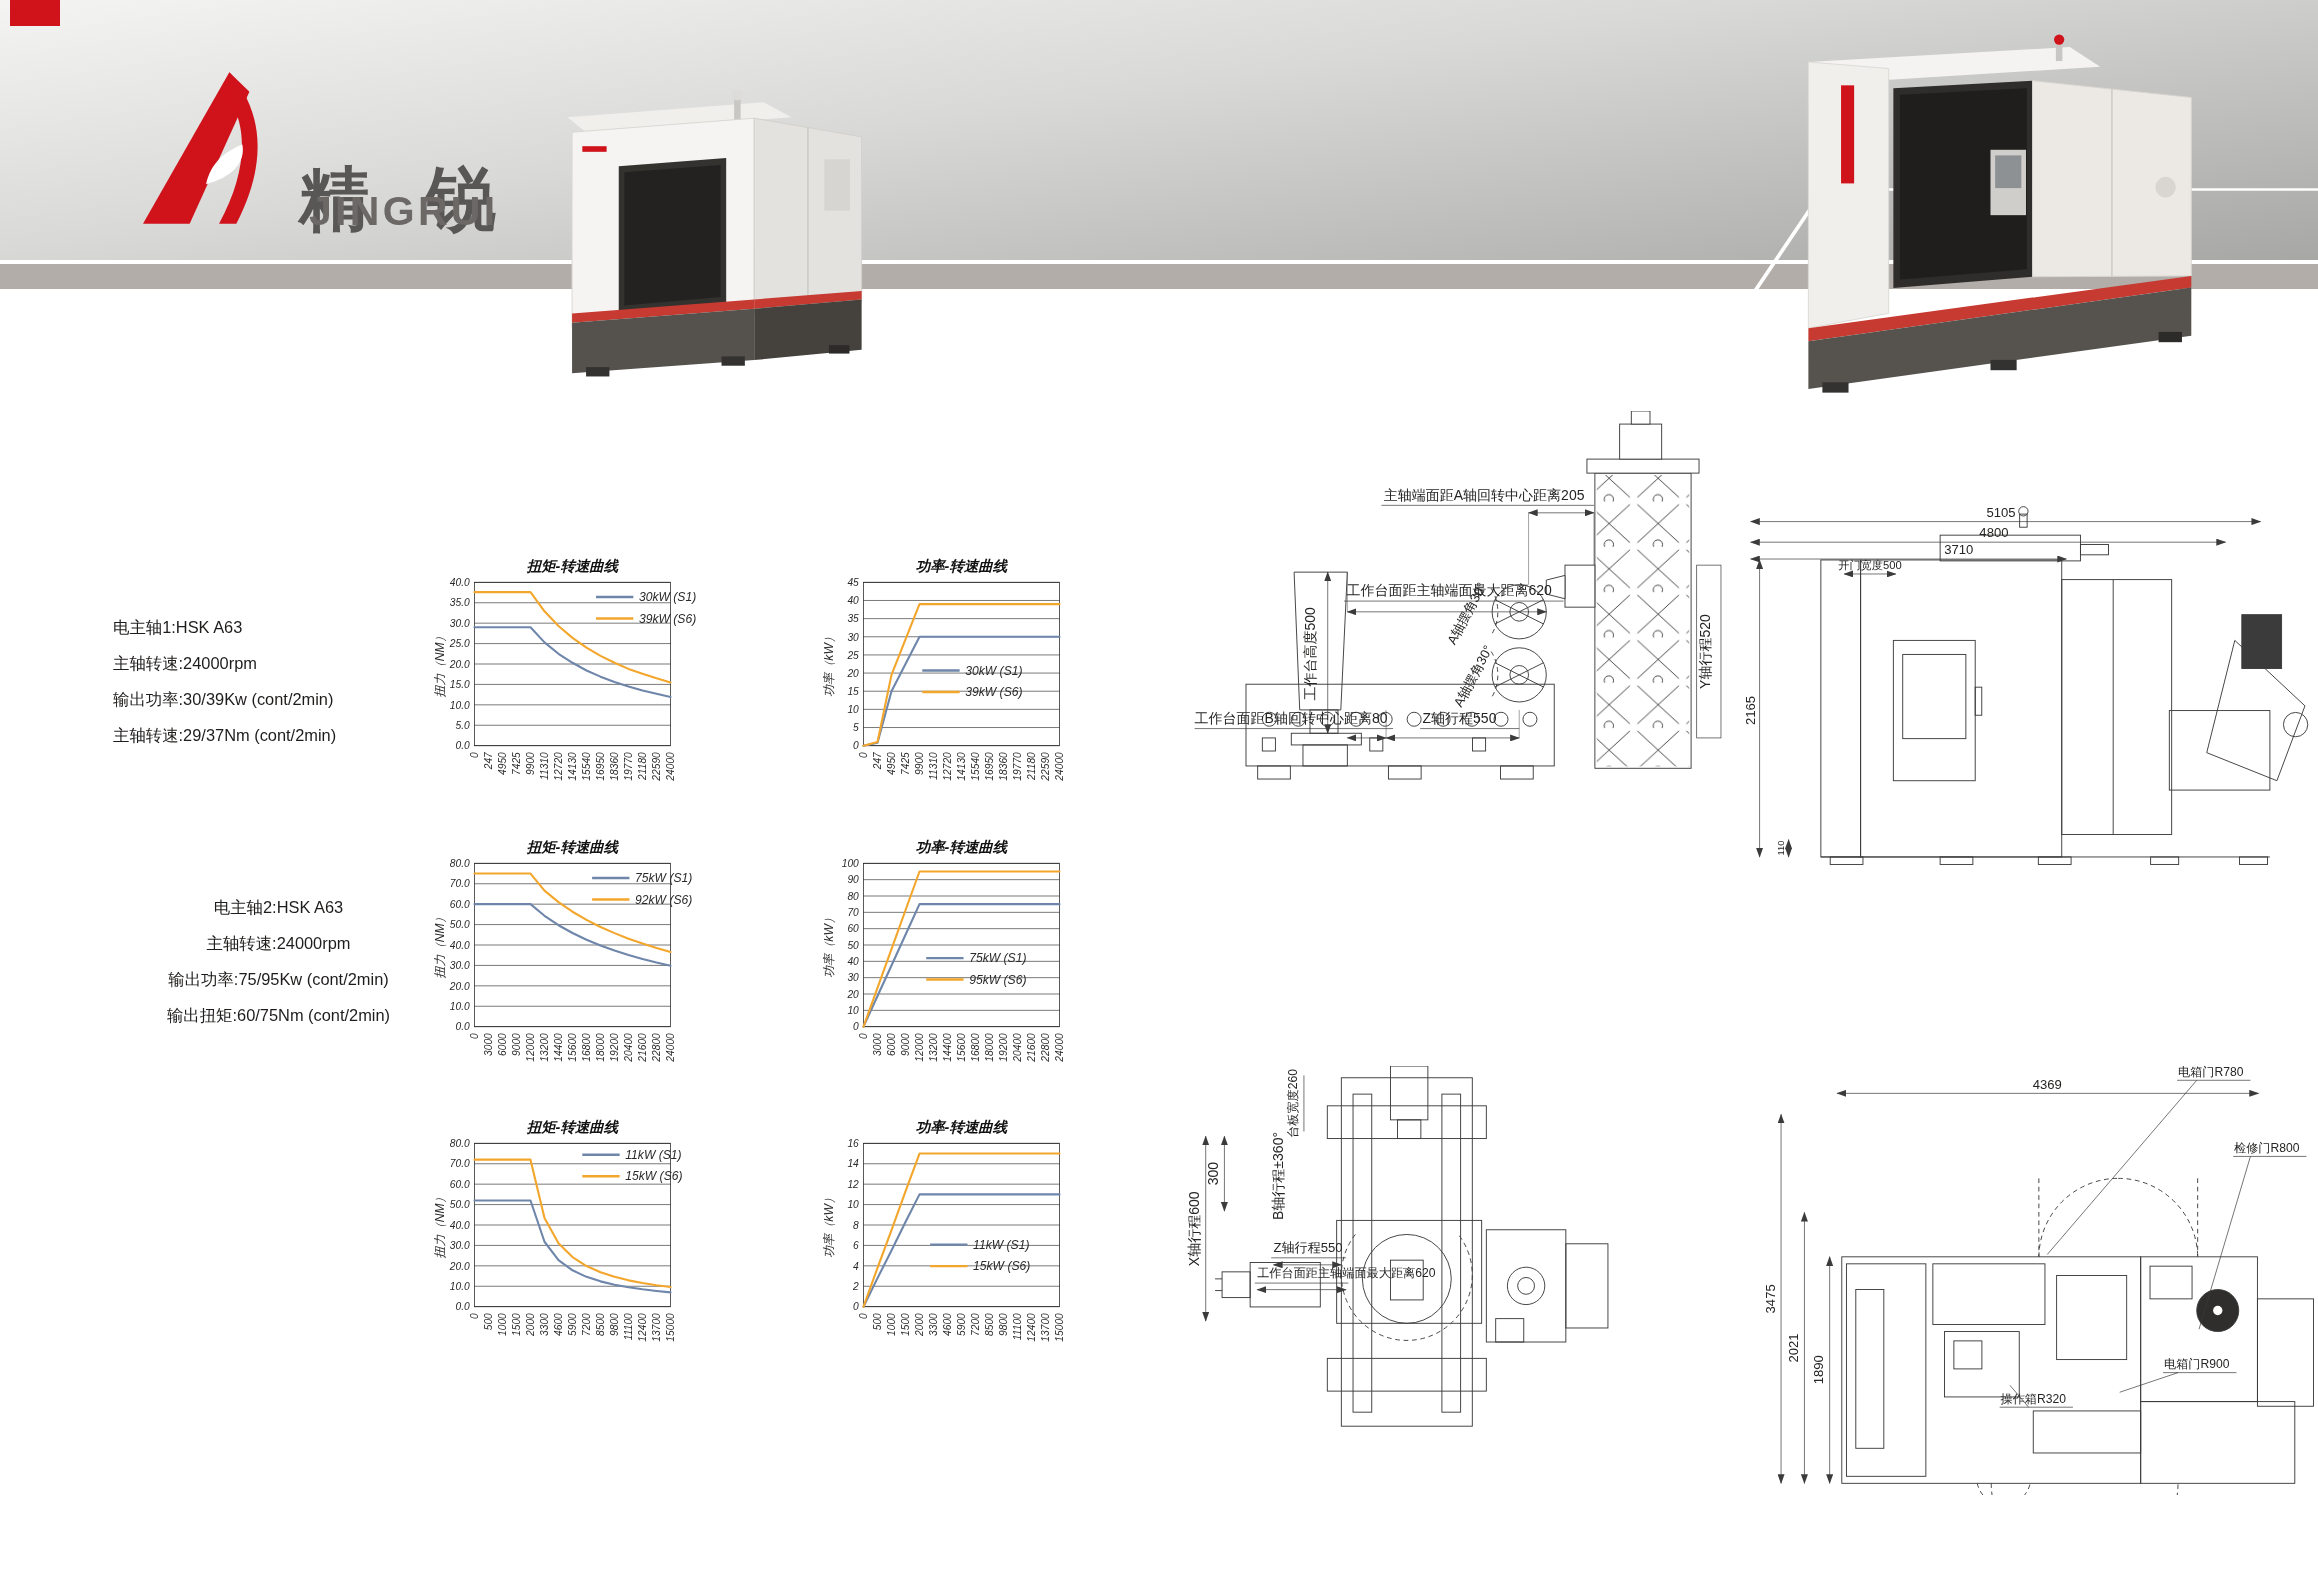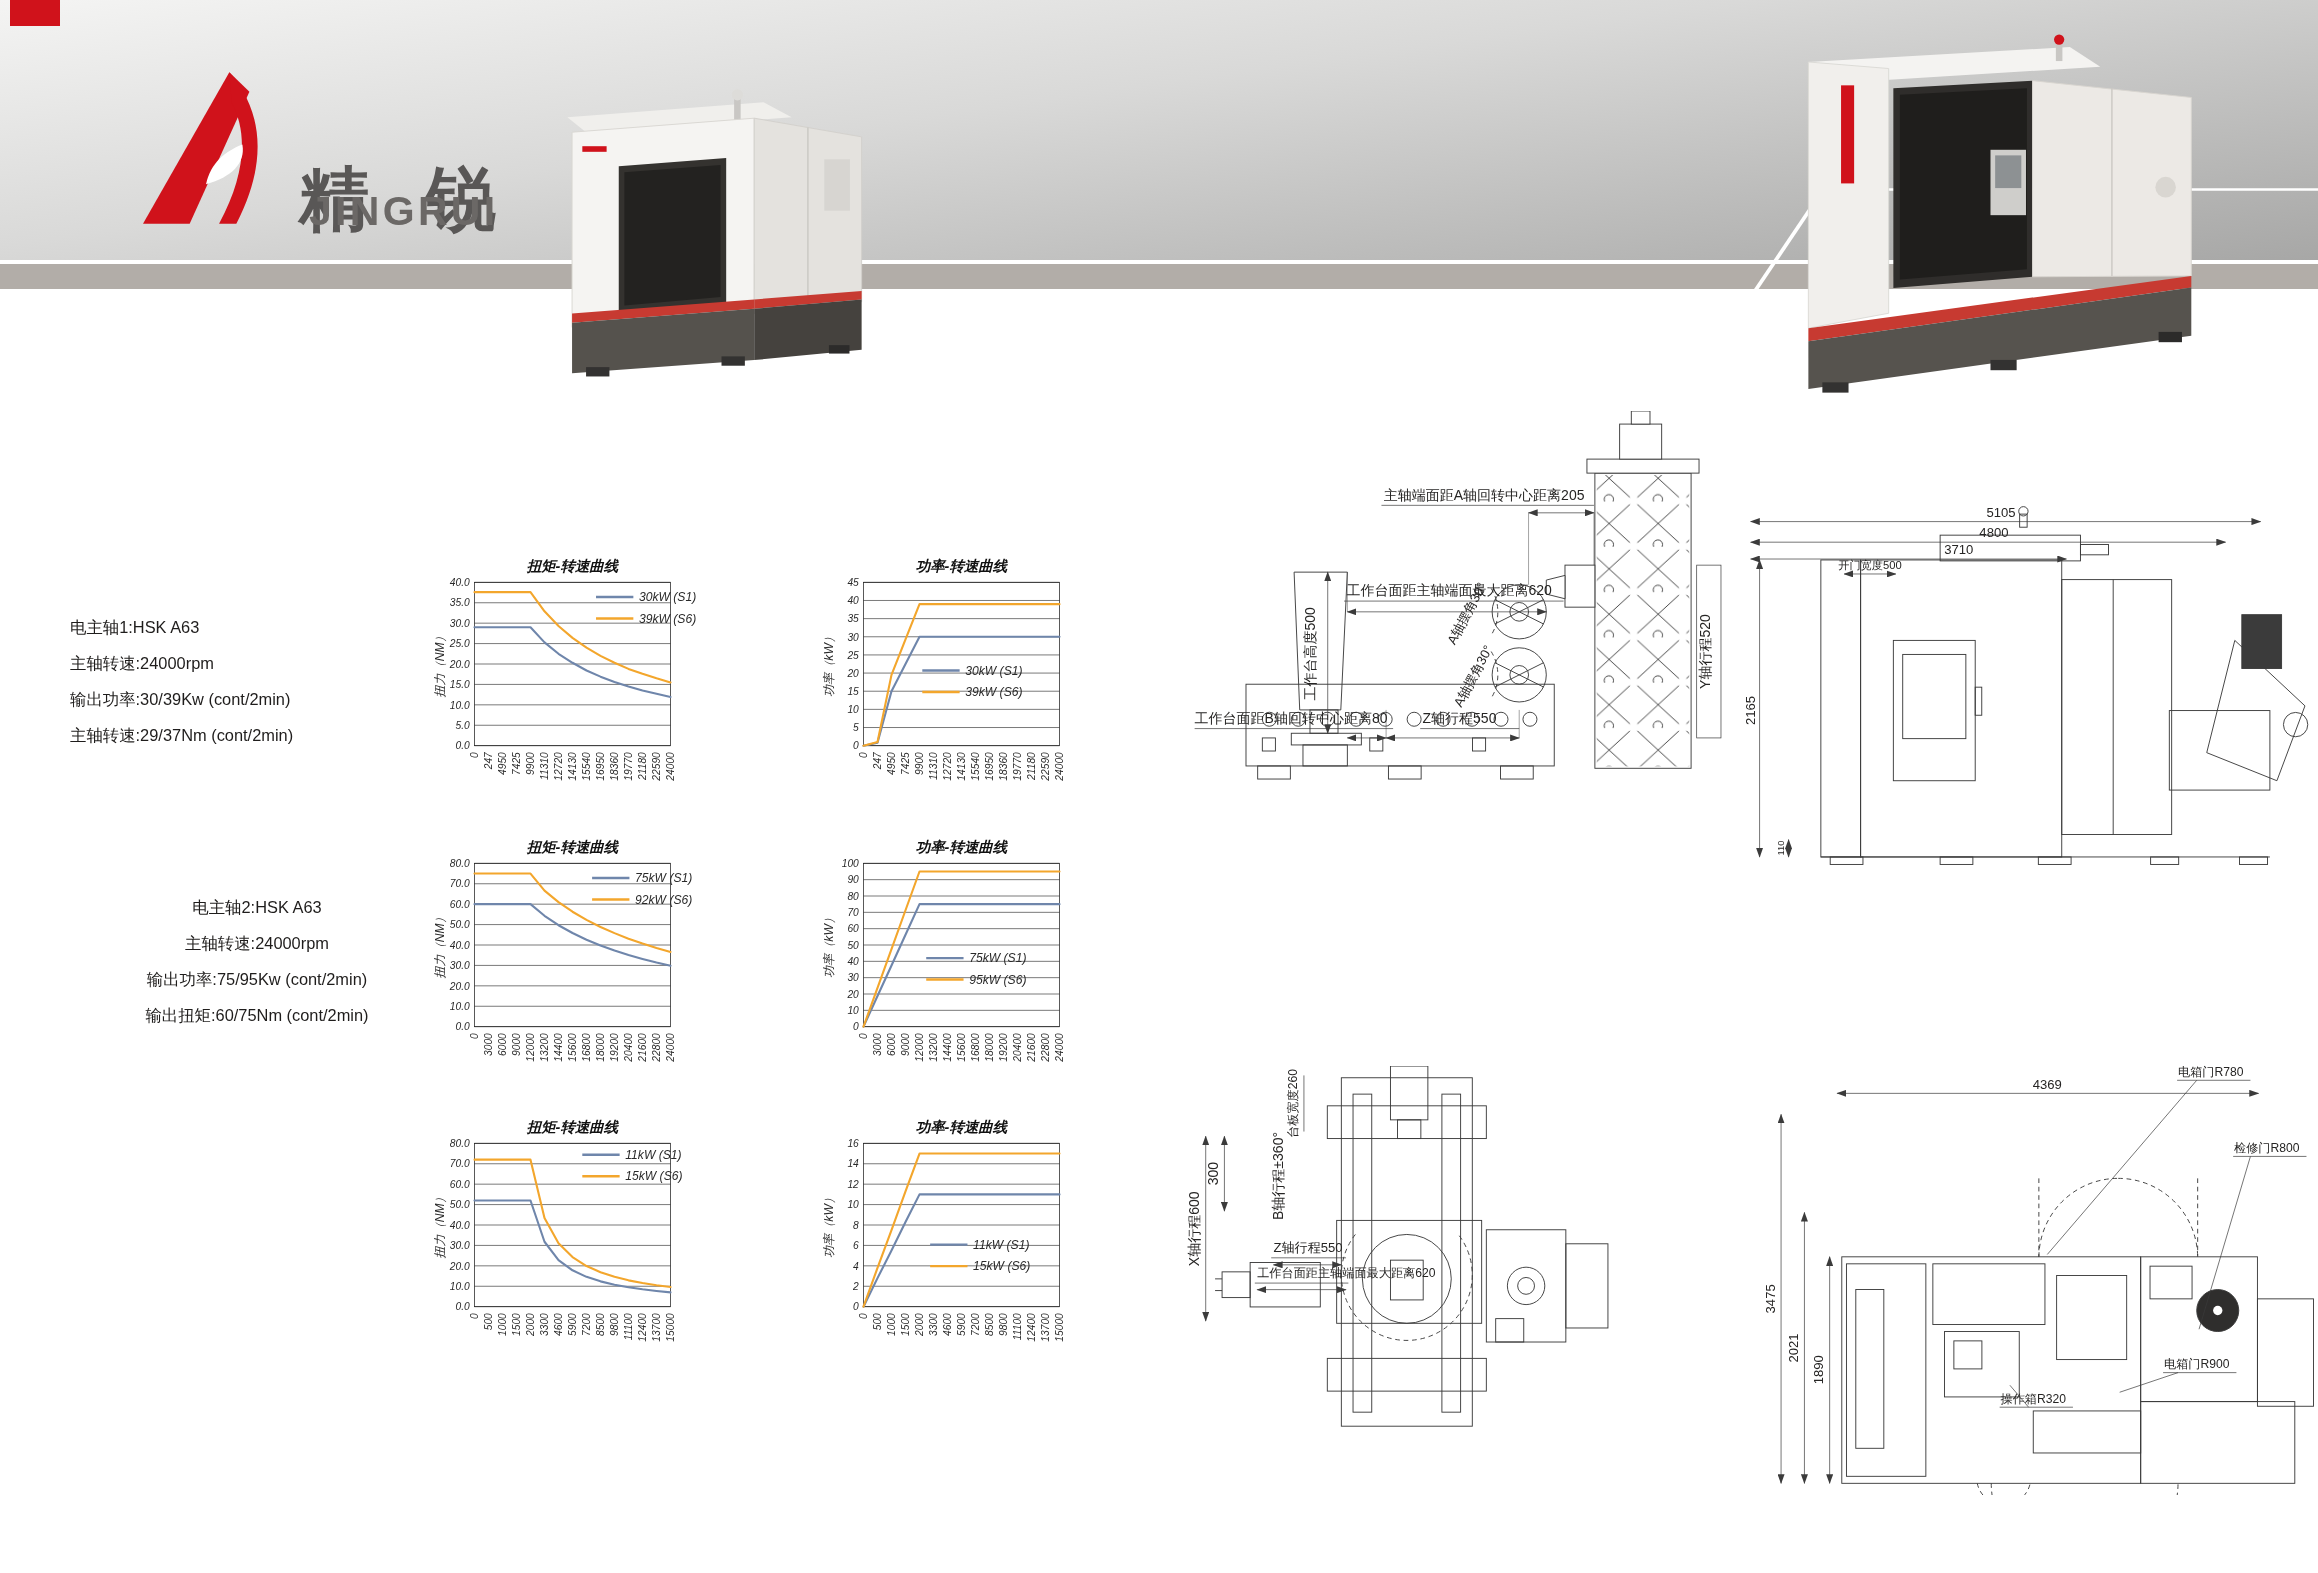--- a/index.html
+++ b/index.html
@@ -13,21 +13,21 @@
   .band-sub{left:0;top:264px;width:2319px;height:25px;background:#b2ada8;}
   .corner-red{left:10.3px;top:0;width:50px;height:26px;background:#d0121b;}
   .brand-cn{left:299px;top:105px;width:262px;font-size:70px;font-weight:bold;
      color:#595756;letter-spacing:18.7px;white-space:nowrap;margin-top:48px;}
   .brand-en{left:309px;top:188px;font-size:41px;font-weight:bold;color:#6b6though:none;
      color:#6b6866;letter-spacing:3.3px;}
   .hdr-title{left:1258px;top:191px;font-size:30px;font-weight:bold;color:#3a3634;
      letter-spacing:0.9px;white-space:nowrap;}
   
   .spec{left:70px;width:374px;color:#1f1d1c;font-size:16.4px;}
-  .spec div{height:36px;line-height:36px;white-space:nowrap;}
+  .spec div{height:36px;line-height:36px;white-space:nowrap;margin-left:43px;}
   .chart{width:299px;height:259px;font-style:italic;}
   svg text{font-family:"Liberation Sans",sans-serif;}
   .draw line,.draw path,.draw rect,.draw circle,.draw polygon,.draw polyline{vector-effect:none;}
 </style>
 </head>
 <body>
 
 <div id="page">
 
   <div class="abs band-main"></div>

